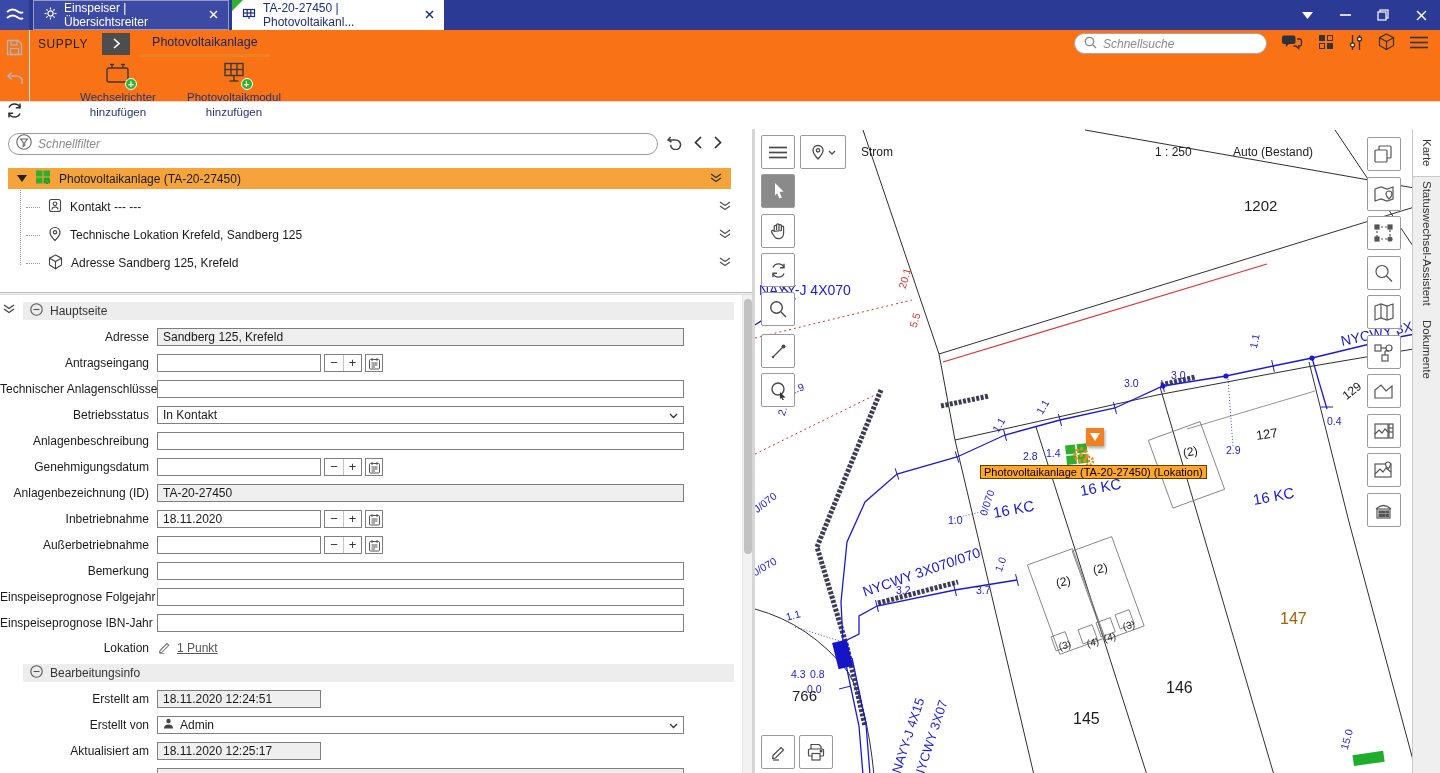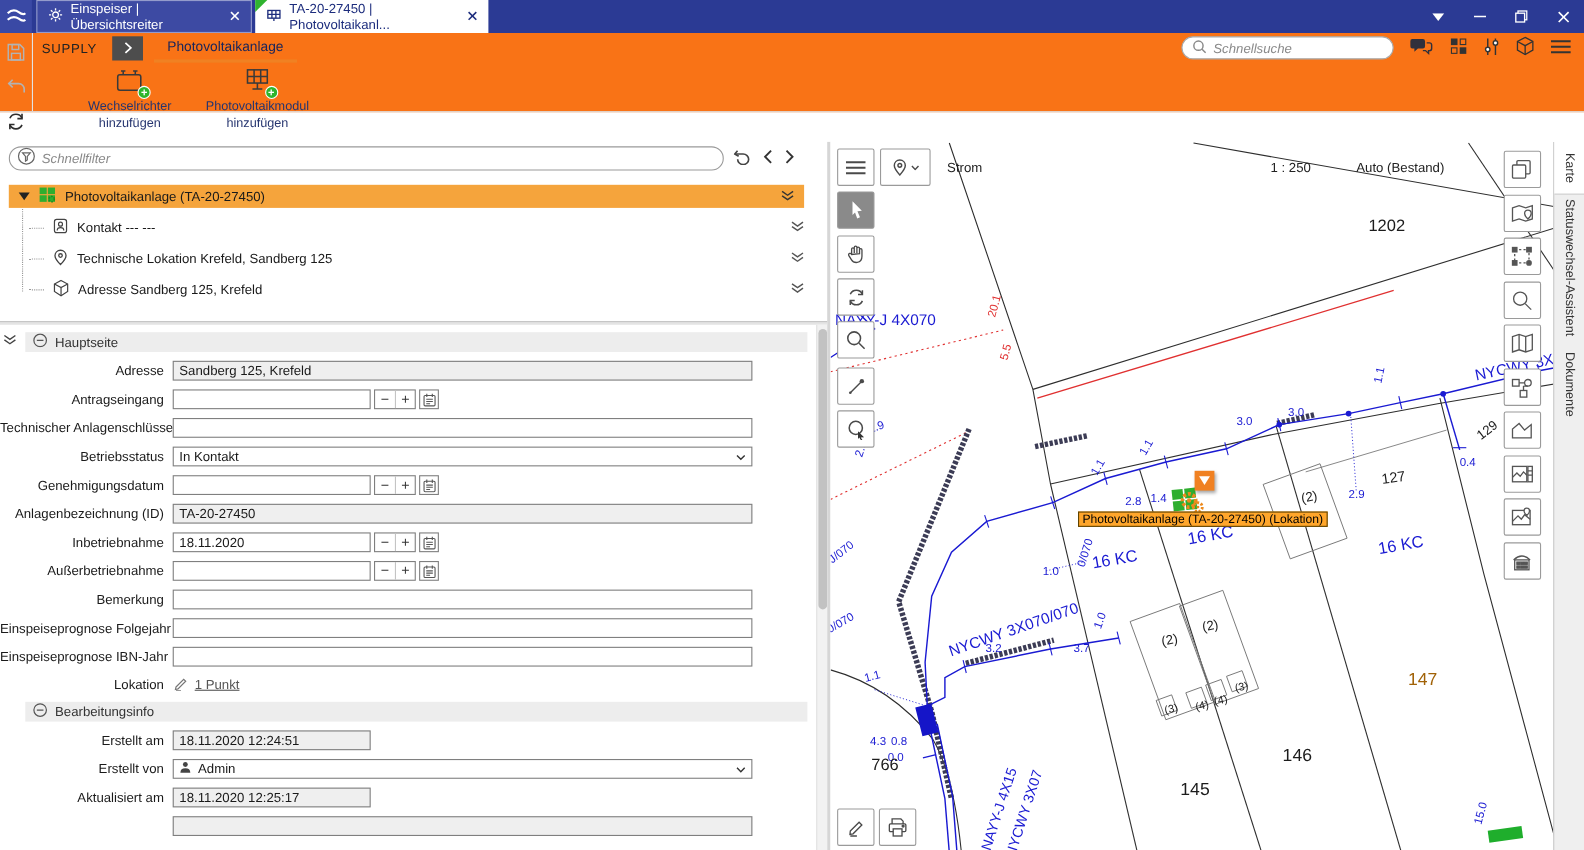--- a/index.html
+++ b/index.html
@@ -49,21 +49,21 @@
 .rowchev{margin-left:auto}
 .divider{height:3px;background:#efefef;border-top:1px solid #bbb;border-bottom:1px solid #ddd}
 
 .formarea{position:absolute;top:166px;left:0;right:0;bottom:0;overflow:hidden}
 .fsection{height:18px;background:#ededed;margin:7px 18px 8px 23px;display:flex;align-items:center;gap:7px;padding-left:7px;color:#333}
 .fsection+*{margin-top:0}
 .frow{height:18px;margin-bottom:8px;display:flex;align-items:center}
 .flabel{width:157px;text-align:right;padding-right:8px;white-space:nowrap}
 .finput{height:18px;border:1px solid #7f7f7f;font-size:12px;padding:0 5px;display:flex;align-items:center;background:#fff;color:#1a1a1a}
 input.finput{outline:none}
-.w-full{width:527px}.w-short{width:180px}
+.w-full{width:527px}.w-short{width:164px}
 .ro{background:#efefef}
 .dgroup{display:flex;margin-left:3px;border:1px solid #7f7f7f;height:18px;background:#fff}
 .dbtn{width:18px;text-align:center;line-height:16px;font-size:13px;color:#333}
 .dbtn+.dbtn{border-left:1px solid #c4c4c4}
 .calbtn{margin-left:3px;width:18px;height:18px;border:1px solid #7f7f7f;display:flex;align-items:center;justify-content:center;background:#fff}
 .selchev{margin-left:auto}
 .flink{color:#555;text-decoration:underline;margin-left:6px}
 .scrollbar{position:absolute;top:0;right:0;width:10px;bottom:0;background:#f2f2f2;border-left:1px solid #e2e2e2}
 .thumb{position:absolute;top:4px;left:1px;width:8px;height:255px;background:#c2c2c2;border-radius:4px}
 .gutterchev{position:absolute;left:3px;top:174px}
@@ -375,20 +375,24 @@
               <input class="finput w-full" style="">
             </div>
             <div class="frow">
               <span class="flabel">Betriebsstatus</span>
               <div class="finput w-full">
                 <span>In Kontakt</span>
                 <span class="selchev"><svg width="9" height="6" fill="none" stroke="#333" stroke-width="1.3">
                     <polyline points="1,1 4.5,4.5 8,1"></polyline>
                   </svg></span>
               </div>
+            </div>
+            <div class="frow">
+              <span class="flabel">Anlagenbeschreibung</span>
+              <input class="finput w-full" style="">
             </div>
             <div class="frow">
               <span class="flabel">Genehmigungsdatum</span>
               <input class="finput w-short" style="">
               <div class="dgroup">
                 <span class="dbtn">−</span>
                 <span class="dbtn">+</span>
               </div>
               <span class="calbtn">
                 <svg width="13" height="13" fill="none" stroke="#555" stroke-width="1">

